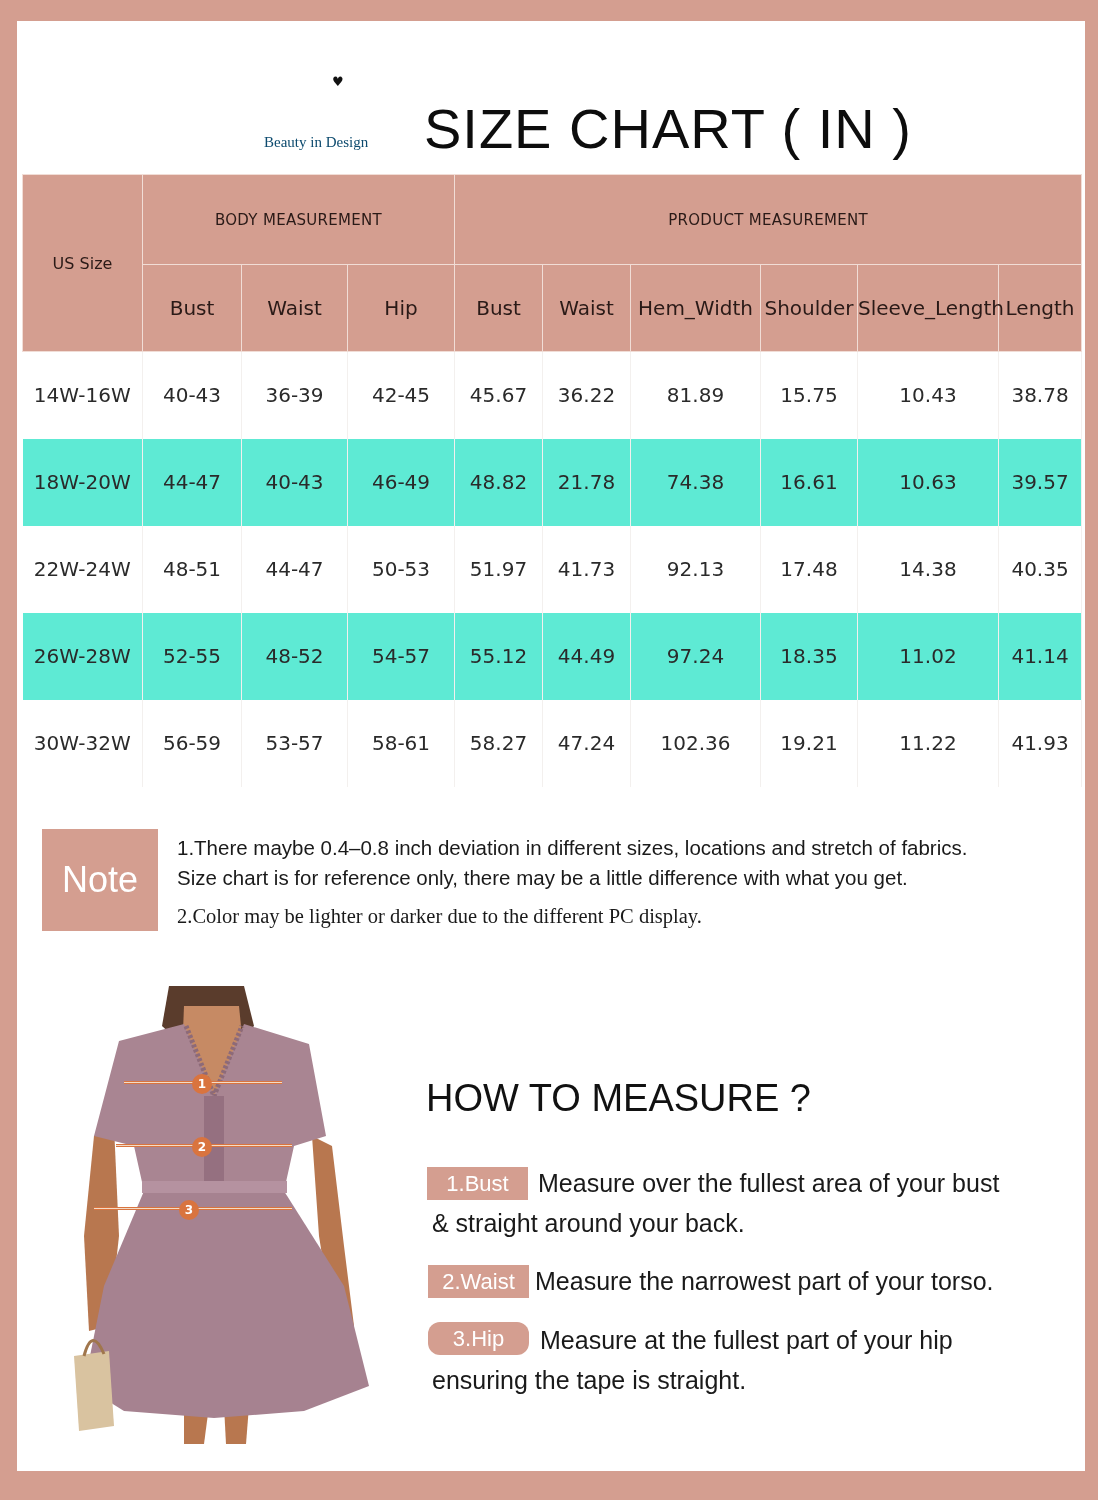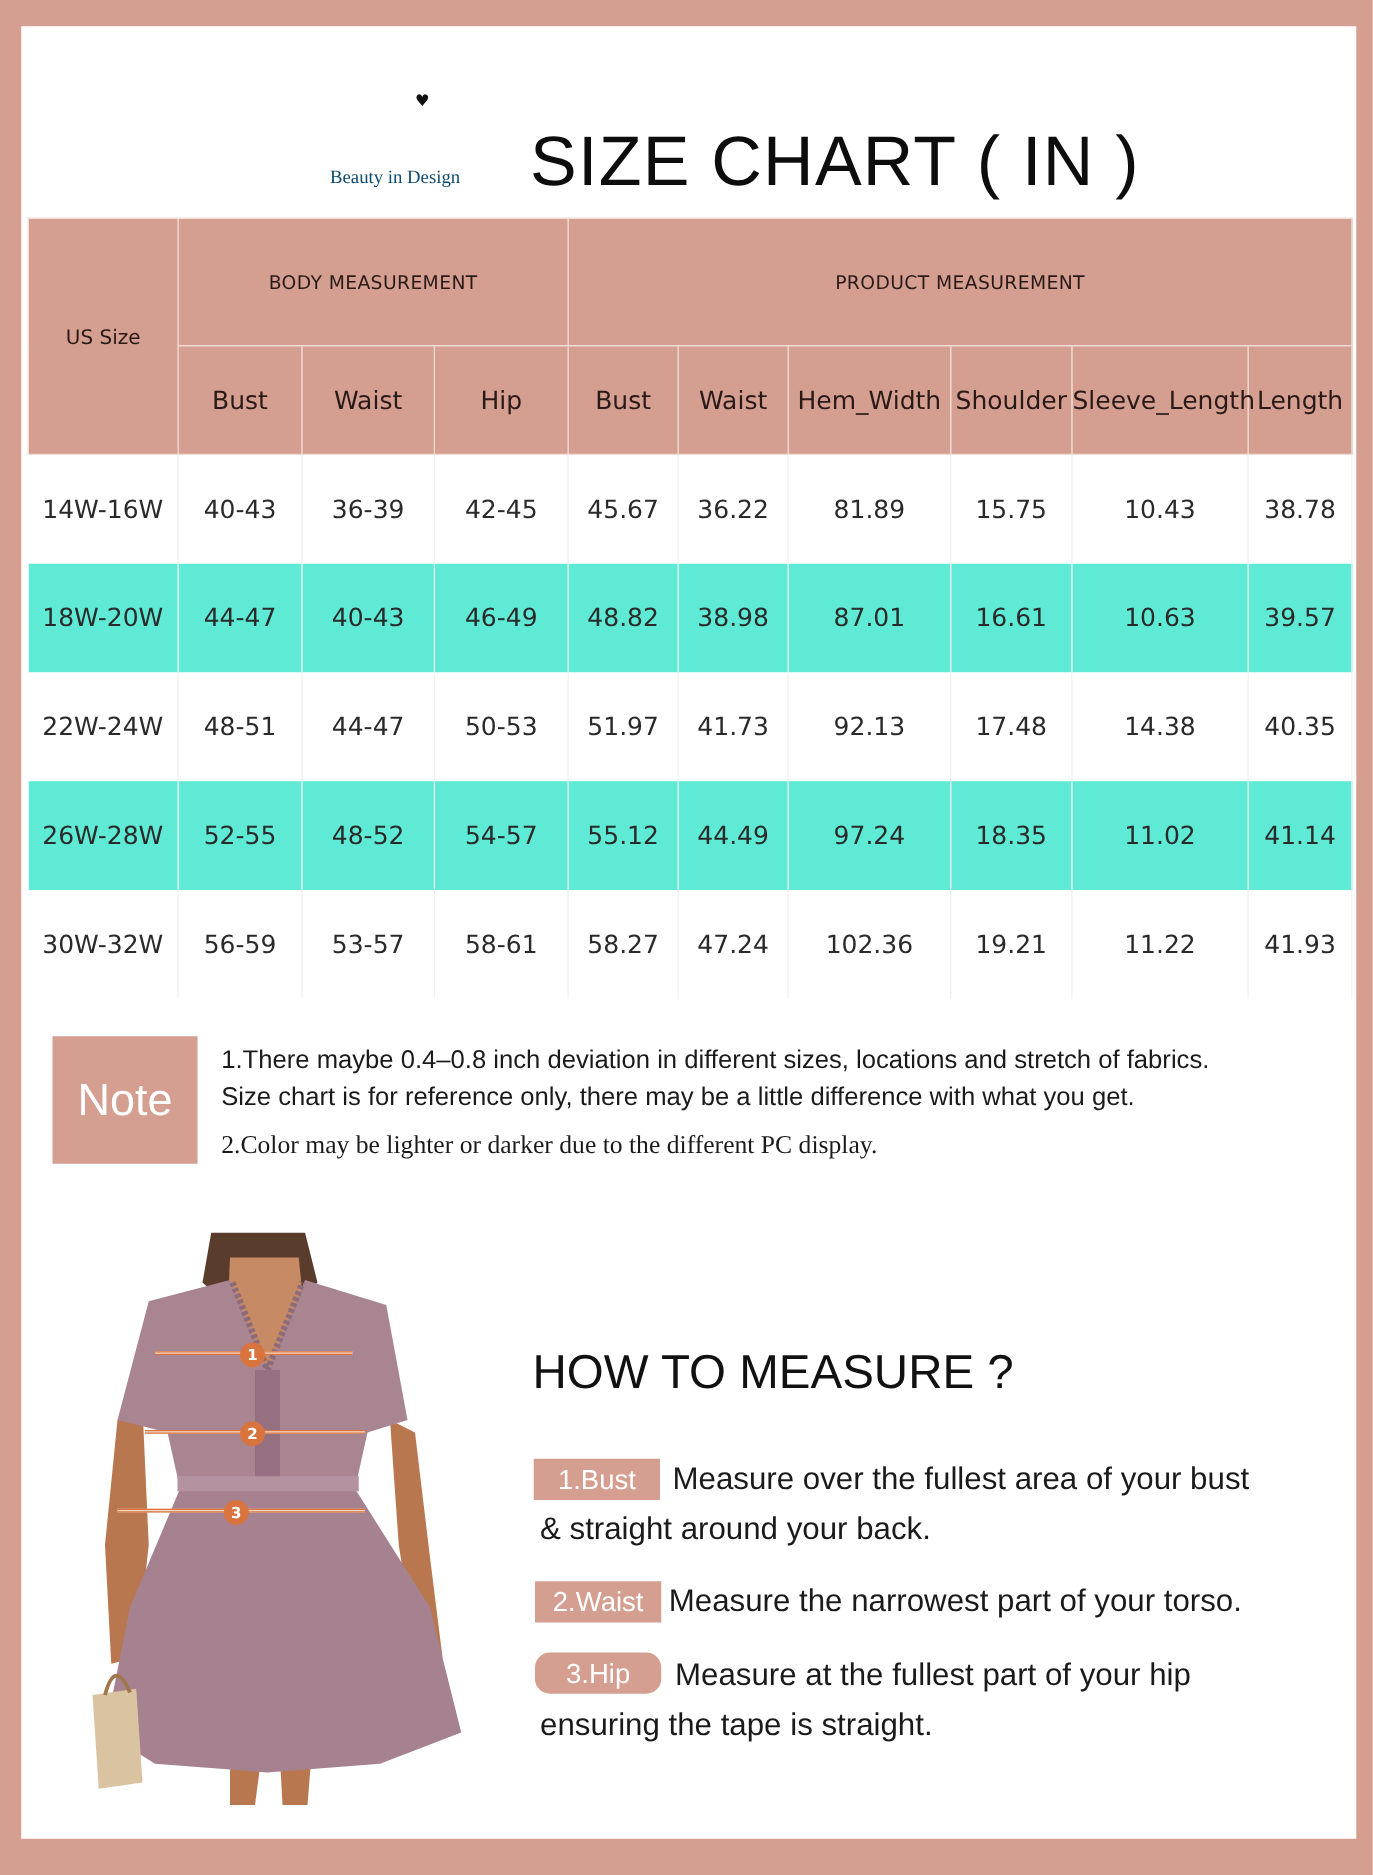--- a/index.html
+++ b/index.html
@@ -10,21 +10,21 @@
   
   .logo { position: absolute; left: 184px; top: 66px; width: 205px; height: 100px; }
   .logo-script { position: absolute; left: 0; top: -4px; font-family: "DejaVu Serif", serif; font-style: italic; font-size: 56px; font-weight: bold; letter-spacing: -2px; color: #111; }
   .logo-heart { position: absolute; left: 148px; top: 8px; font-size: 13px; color: #111; }
   .logo-tag { position: absolute; left: 80px; top: 68px; font-family: "Liberation Serif", serif; font-size: 15px; color: #0c4a6e; }
   .title { position: absolute; left: 424px; top: 96px; font-family: "Liberation Sans", sans-serif; font-size: 56px; color: #0d0d0d; letter-spacing: 1px; white-space: nowrap; }
 
   
   .tbl { position: absolute; left: 22px; top: 174px; width: 1059px; border-collapse: collapse; table-layout: fixed; font-family: "DejaVu Sans", sans-serif; }
   .tbl th { background: #d49e90; color: #2a1a17; font-weight: normal; border: 1px solid #f1ddd6; text-align: center; vertical-align: middle; }
-  .tbl th.grp { height: 102px; font-size: 15px; letter-spacing: 0.3px; }
+  .tbl th.grp { height: 90px; font-size: 15px; letter-spacing: 0.3px; }
   .tbl th.sub { height: 87px; font-size: 20px; }
   .tbl th.us { font-size: 16px; }
   .tbl td { height: 87px; text-align: center; font-size: 20px; color: #2a2a2a; border-right: 1px solid #f3f0ee; }
   .tbl tr.alt td { background: #5eead4; }
   .tbl tr.plain td { background: #ffffff; }
 
   
   .note-box { position: absolute; left: 42px; top: 829px; width: 116px; height: 102px; background: #d49e90; color: #ffffff; font-family: "Liberation Sans", sans-serif; font-size: 36px; display: flex; align-items: center; justify-content: center; }
   .note-line { position: absolute; font-family: "Liberation Sans", sans-serif; font-size: 20.5px; color: #1a1a1a; white-space: nowrap; }
 
@@ -92,22 +92,22 @@
       <td>15.75</td>
       <td>10.43</td>
       <td>38.78</td>
     </tr>
     <tr class="alt">
       <td>18W-20W</td>
       <td>44-47</td>
       <td>40-43</td>
       <td>46-49</td>
       <td>48.82</td>
-      <td>38.98</td>
-      <td>87.01</td>
+      <td>21.78</td>
+      <td>74.38</td>
       <td>16.61</td>
       <td>10.63</td>
       <td>39.57</td>
     </tr>
     <tr class="plain">
       <td>22W-24W</td>
       <td>48-51</td>
       <td>44-47</td>
       <td>50-53</td>
       <td>51.97</td>

